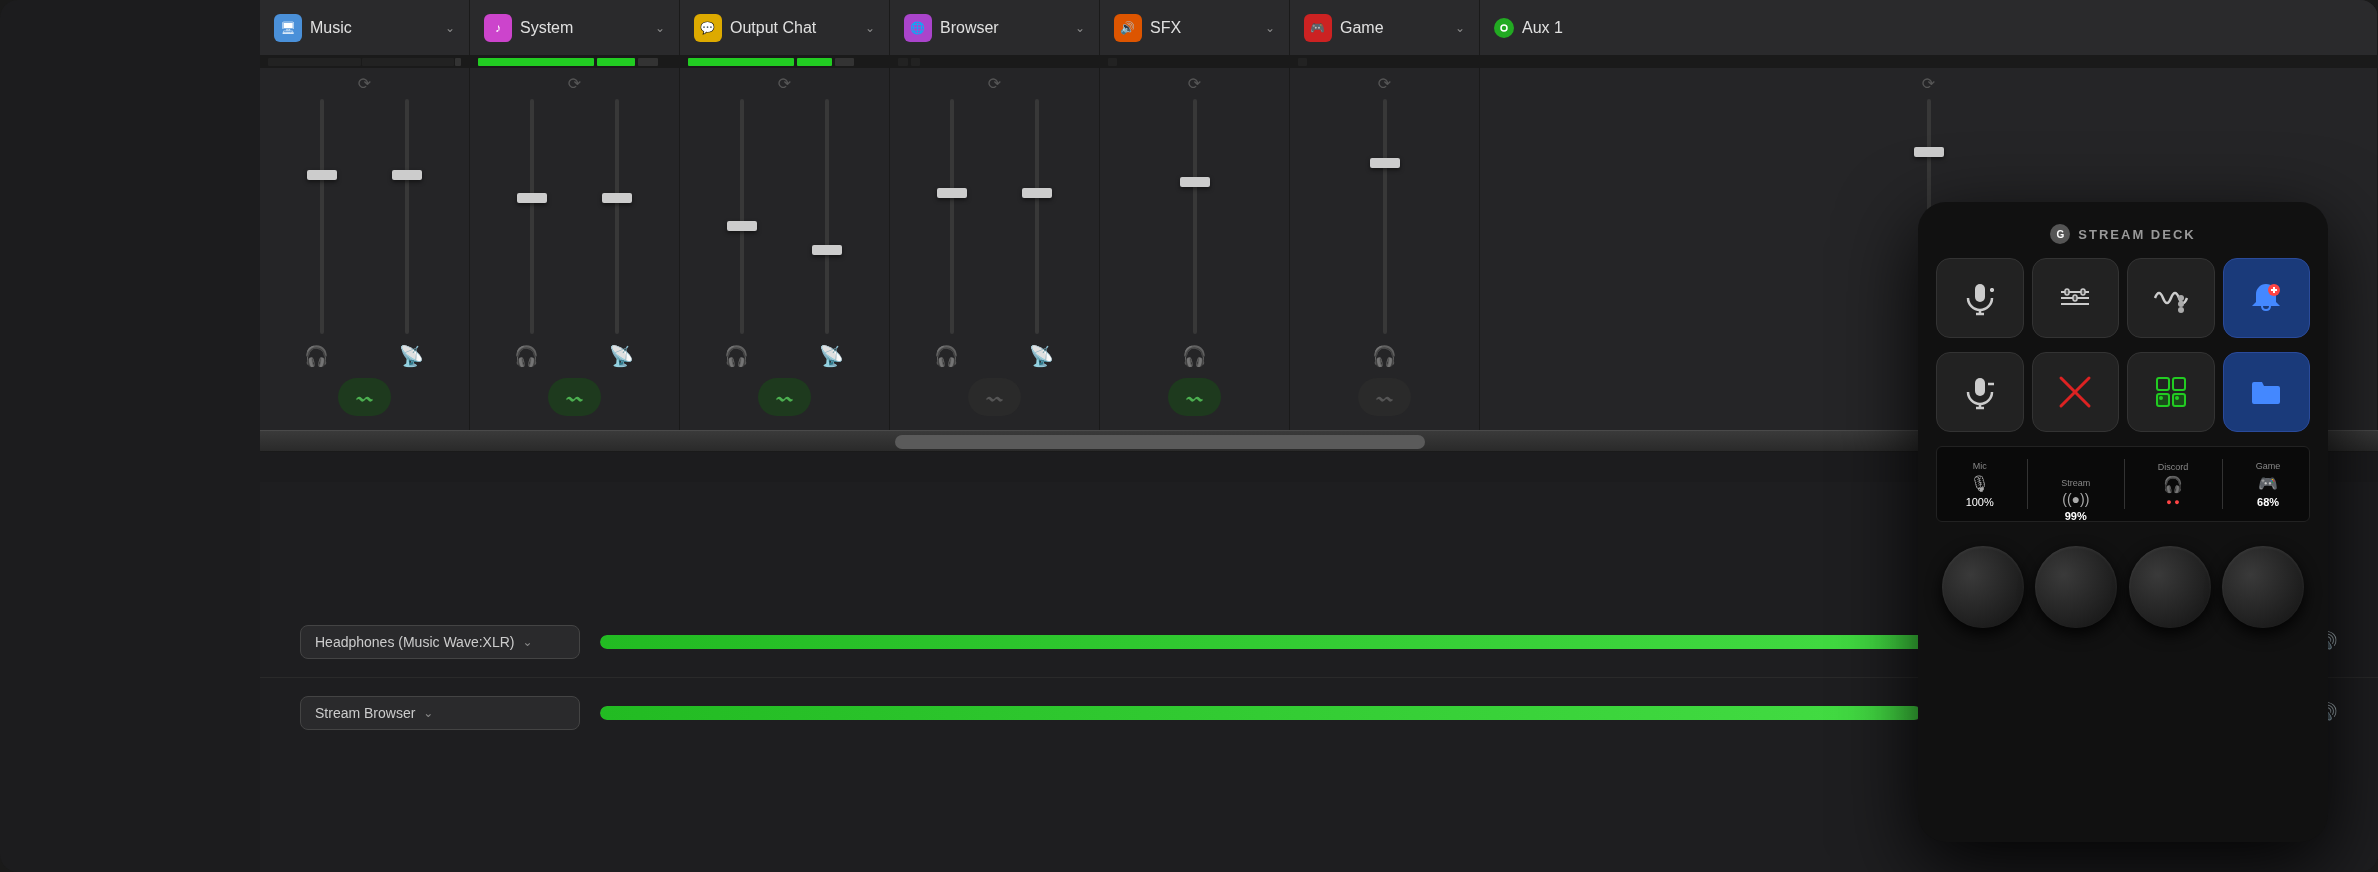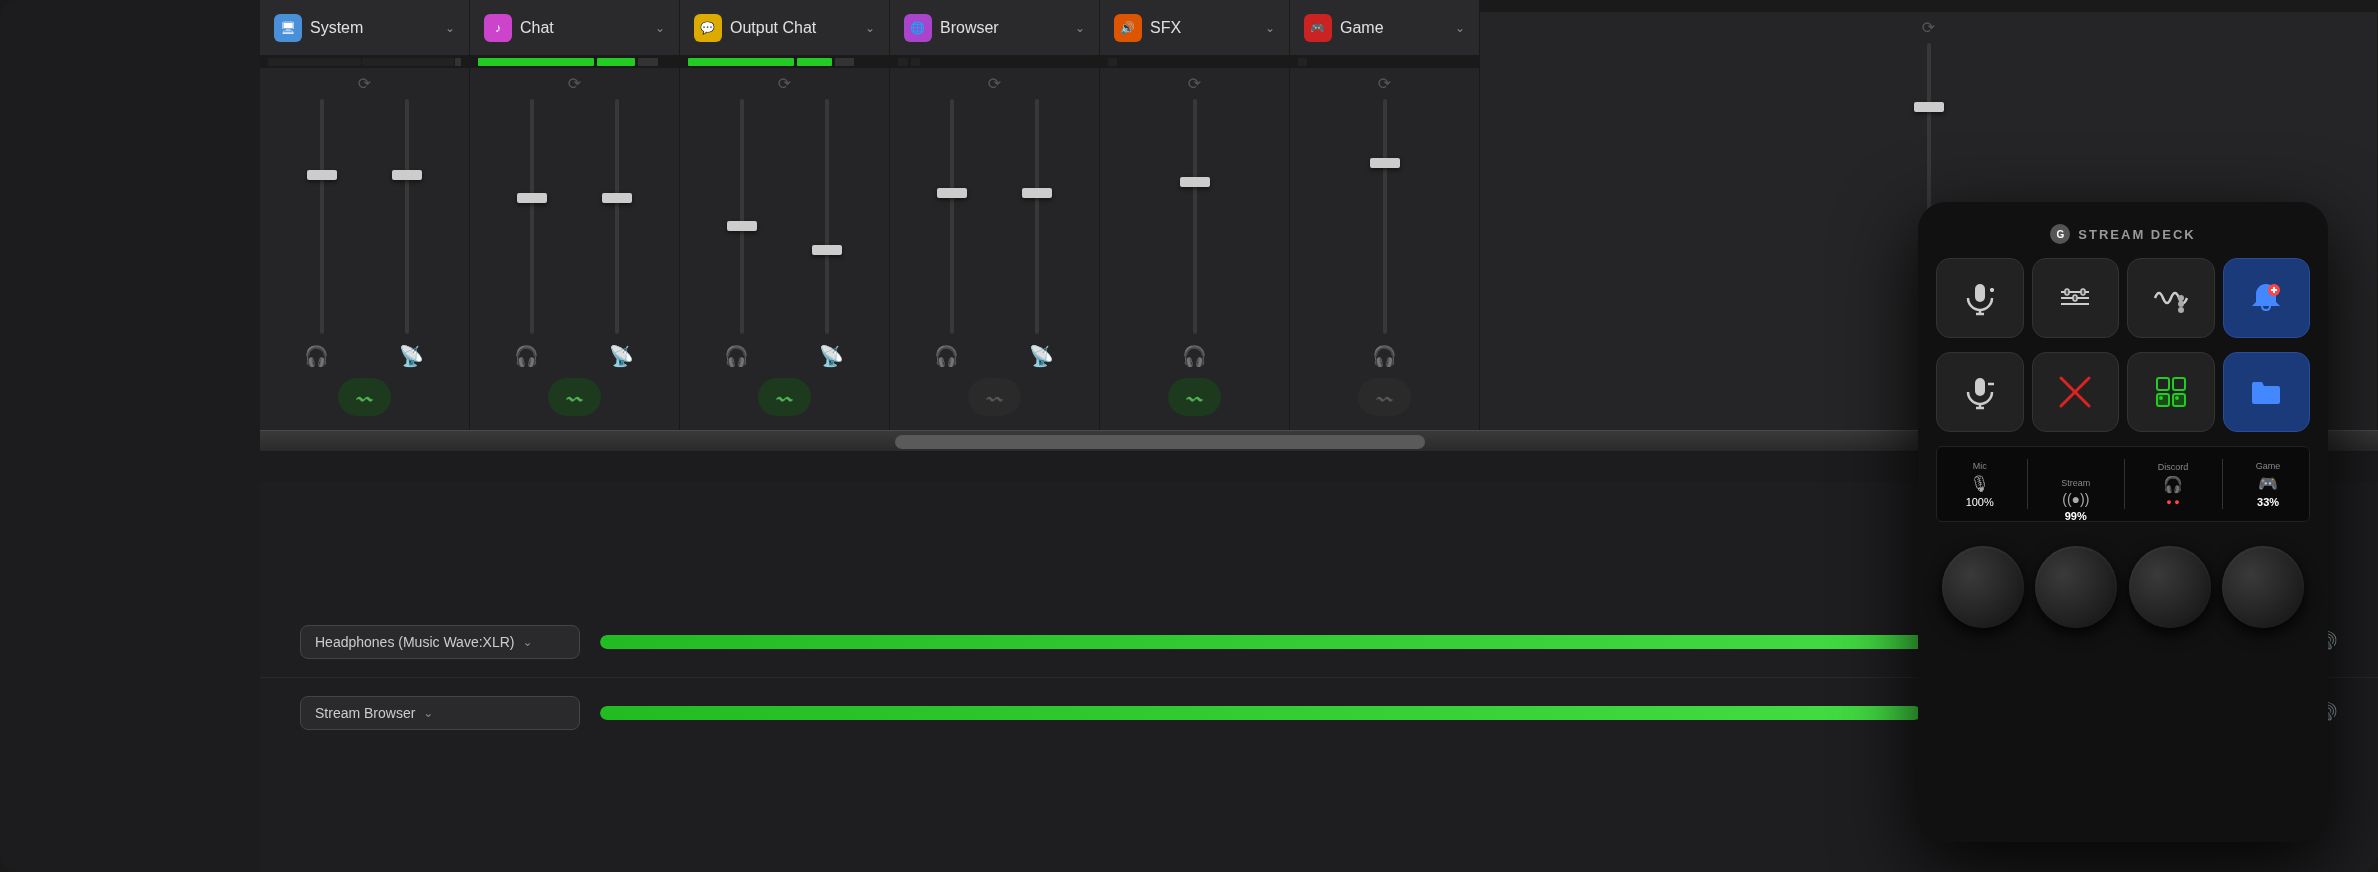--- a/index.html
+++ b/index.html
@@ -83,21 +83,21 @@
 </head>
 <body>
 
 <div class="app-container">
 
   <div style="position:absolute; top:0; left:260px; right:0; height:430px; display:flex; background:#252527;">
 
     <div style="width:210px; display:flex; flex-direction:column; border-right:1px solid #1a1a1a;">
       <div class="channel-header">
         <div class="channel-icon icon-system" style="color:white; font-size:12px;">🖥</div>
-        <span class="channel-name">System</span>
+        <span class="channel-name">Music</span>
         <span class="chevron-icon">⌄</span>
       </div>
 
       <div style="height:12px; background:#1a1a1a; display:flex; gap:1px; padding:2px 8px;">
         <div style="flex:1; height:8px; background:#222; border-radius:1px;"></div>
         <div style="flex:1; height:8px; background:#222; border-radius:1px;"></div>
         <div style="width:6px; height:8px; background:#333; border-radius:1px;"></div>
       </div>
 
       <div style="display:flex; justify-content:center; padding:6px; color:#555; font-size:16px;">⟳</div>
@@ -121,21 +121,21 @@
       </div>
 
       <div style="display:flex; justify-content:center; padding-bottom:14px;">
         <button style="background:#1e3a1e; border:none; border-radius:20px; padding:7px 18px; color:#4caf50; font-size:16px; cursor:pointer;">〰</button>
       </div>
     </div>
 
     <div style="width:210px; display:flex; flex-direction:column; border-right:1px solid #1a1a1a;">
       <div class="channel-header">
         <div class="channel-icon icon-music" style="color:white; font-size:12px;">♪</div>
-        <span class="channel-name">Chat</span>
+        <span class="channel-name">System</span>
         <span class="chevron-icon">⌄</span>
       </div>
       <div style="height:12px; background:#1a1a1a; display:flex; gap:1px; padding:2px 8px;">
         <div style="width:60%; height:8px; background:#22cc22; border-radius:1px;"></div>
         <div style="width:20%; height:8px; background:#22cc22; border-radius:1px; margin-left:2px;"></div>
         <div style="width:10%; height:8px; background:#333; border-radius:1px; margin-left:2px;"></div>
       </div>
       <div style="display:flex; justify-content:center; padding:6px; color:#555; font-size:16px;">⟳</div>
       <div style="flex:1; display:flex; justify-content:space-around; align-items:stretch; padding:0 20px; min-height:0;">
         <div style="display:flex; flex-direction:column; align-items:center; height:100%;">
@@ -267,20 +267,29 @@
       </div>
       <div style="display:flex; justify-content:center; padding:10px; color:#666; font-size:20px;">
         <span>🎧</span>
       </div>
       <div style="display:flex; justify-content:center; padding-bottom:14px;">
         <button style="background:#2a2a2a; border:none; border-radius:20px; padding:7px 18px; color:#555; font-size:16px; cursor:pointer;">〰</button>
       </div>
     </div>
 
     <div style="flex:1; display:flex; flex-direction:column; border-right:1px solid #1a1a1a;">
+      <div class="channel-header">
+        <div class="channel-icon icon-aux" style="color:white; font-size:12px; display:flex; align-items:center; justify-content:center; width:20px; height:20px; border-radius:50%;">
+          <svg width="14" height="14" viewBox="0 0 14 14">
+            <circle cx="7" cy="7" r="6" fill="#22aa22"></circle>
+            <circle cx="7" cy="7" r="3" fill="#22aa22" stroke="#fff" stroke-width="1.5"></circle>
+          </svg>
+        </div>
+        <span class="channel-name">Aux 1</span>
+      </div>
       <div style="height:12px; background:#1a1a1a;"></div>
       <div style="display:flex; justify-content:center; padding:6px; color:#555; font-size:16px;">⟳</div>
       <div style="flex:1; display:flex; justify-content:center; align-items:stretch; padding:0 20px; min-height:0;">
         <div style="display:flex; flex-direction:column; align-items:center; height:100%;">
           <div style="flex:1; width:4px; background:#383838; border-radius:2px; position:relative; margin:0 auto;">
             <div style="position:absolute; top:20%; left:50%; transform:translateX(-50%); width:30px; height:10px; background:#ccc; border-radius:2px; box-shadow:0 2px 4px rgba(0,0,0,0.5);"></div>
           </div>
         </div>
       </div>
       <div style="height:50px;"></div>
@@ -417,21 +426,21 @@
       <div style="display:flex; flex-direction:column; align-items:center; gap:3px;">
         <span style="color:#888; font-size:9px;">Discord</span>
         <span style="color:#aaa; font-size:16px;">🎧</span>
         <span style="color:#ff4444; font-size:9px;">● ●</span>
       </div>
       <div style="width:1px; height:50px; background:#333;"></div>
 
       <div style="display:flex; flex-direction:column; align-items:center; gap:3px;">
         <span style="color:#888; font-size:9px;">Game</span>
         <span style="color:#aaa; font-size:16px;">🎮</span>
-        <span style="color:#fff; font-size:11px; font-weight:bold;">33%</span>
+        <span style="color:#fff; font-size:11px; font-weight:bold;">68%</span>
       </div>
     </div>
 
     <div style="display:flex; justify-content:space-around; width:100%; padding:10px 0;">
       <div style="width:82px; height:82px; background:radial-gradient(circle at 35% 35%, #3a3a3a, #111); border-radius:50%; box-shadow:0 6px 16px rgba(0,0,0,0.9), inset 0 1px 3px rgba(255,255,255,0.08); cursor:pointer;"></div>
       <div style="width:82px; height:82px; background:radial-gradient(circle at 35% 35%, #3a3a3a, #111); border-radius:50%; box-shadow:0 6px 16px rgba(0,0,0,0.9), inset 0 1px 3px rgba(255,255,255,0.08); cursor:pointer;"></div>
       <div style="width:82px; height:82px; background:radial-gradient(circle at 35% 35%, #3a3a3a, #111); border-radius:50%; box-shadow:0 6px 16px rgba(0,0,0,0.9), inset 0 1px 3px rgba(255,255,255,0.08); cursor:pointer;"></div>
       <div style="width:82px; height:82px; background:radial-gradient(circle at 35% 35%, #3a3a3a, #111); border-radius:50%; box-shadow:0 6px 16px rgba(0,0,0,0.9), inset 0 1px 3px rgba(255,255,255,0.08); cursor:pointer;"></div>
     </div>
 

